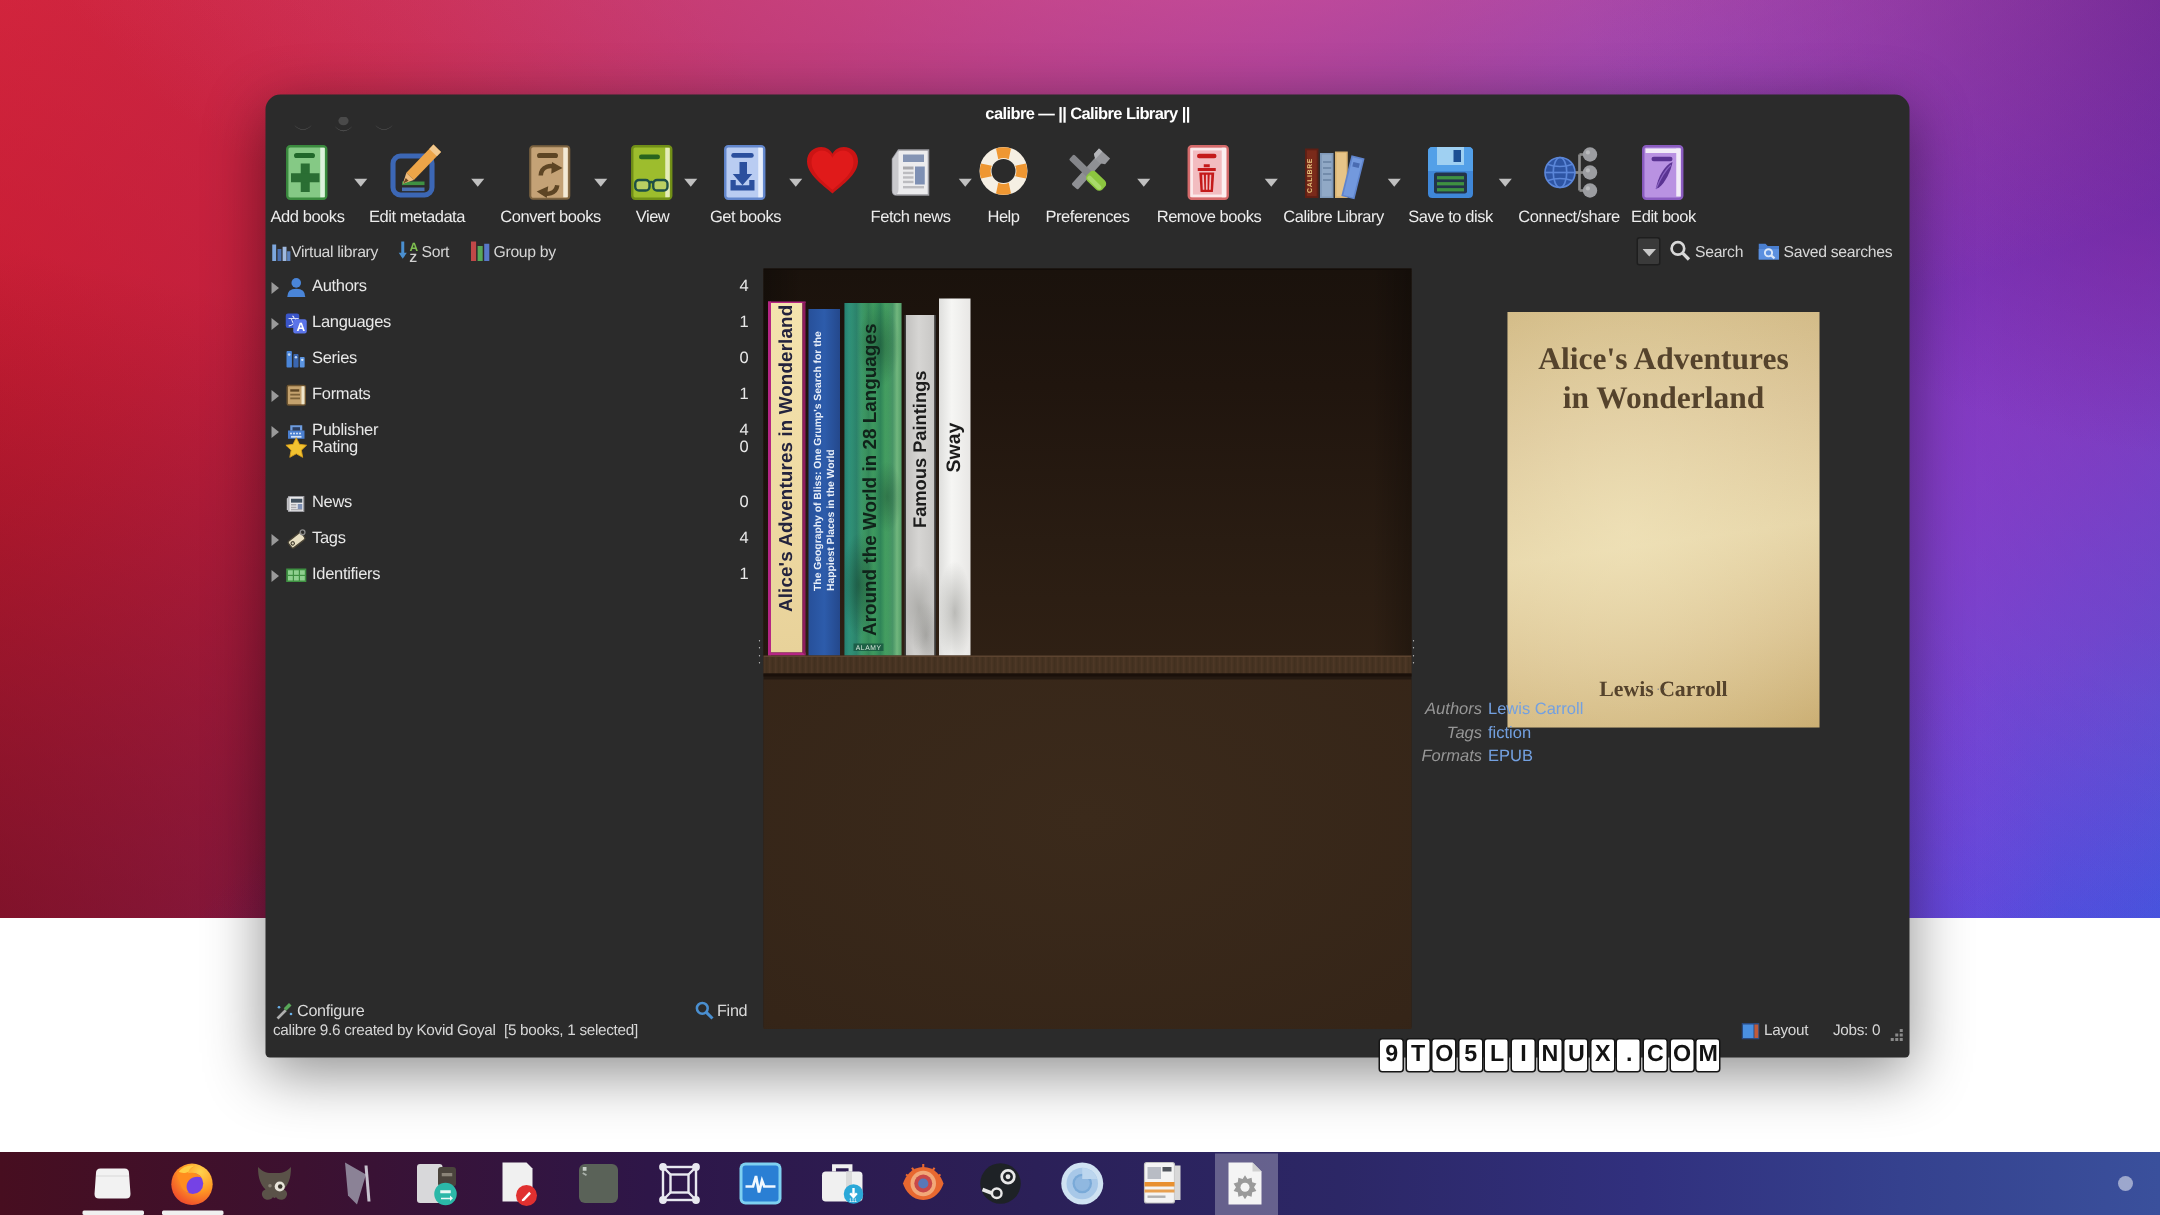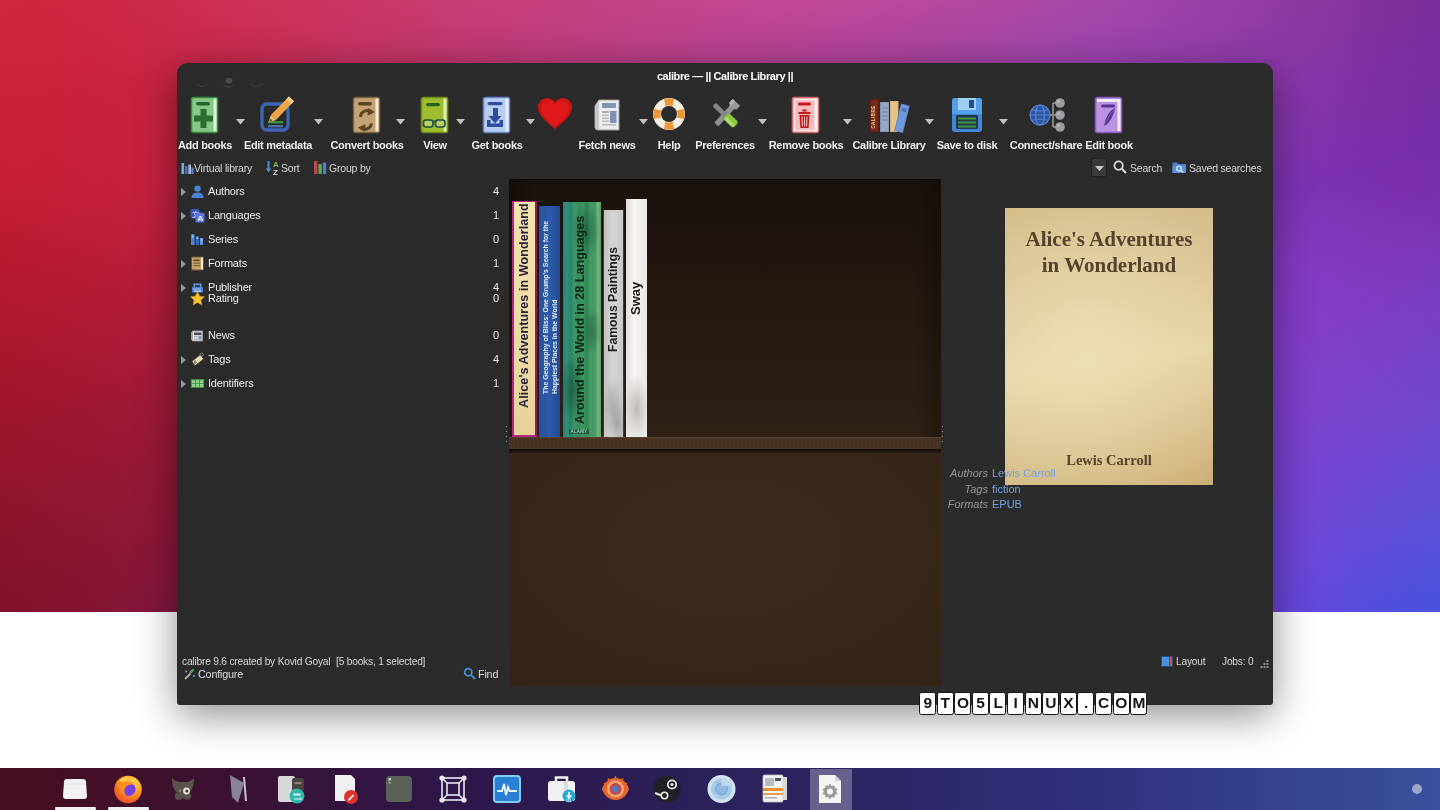--- a/index.html
+++ b/index.html
@@ -18,21 +18,21 @@
 #titlebar .ghost { position:absolute; top:15px; width:18px; height:12px; }
 #window {
   position:absolute; left:177px; top:63px; width:1096px; height:642px;
   background:#2b2b2b; border-radius:10px 10px 3px 3px;
   box-shadow:0 10px 40px rgba(0,0,0,0.45);
 }
 #titlebar { position:absolute; left:0; top:0; width:100%; height:27px; }
 #title { position:absolute; left:0; top:7px; width:100%; text-align:center; color:#fff; font-size:11px; letter-spacing:-0.4px; font-weight:bold; }
 #toolbar { position:absolute; left:0; top:27px; width:100%; height:67px; }
 .tb { position:absolute; top:0; height:63px; }
-.tb .lbl { position:absolute; left:50%; transform:translateX(-50%); top:49px; white-space:nowrap; color:#ededed; font-size:11px; letter-spacing:-0.3px;font-weight:bold; }
+.tb .lbl { position:absolute; left:50%; transform:translateX(-50%); top:49px; white-space:nowrap; color:#ededed; font-size:11px; letter-spacing:-0.3px; }
 .tb svg.ticon { position:absolute; left:50%; transform:translateX(-50%); top:6px; }
 .darr { position:absolute; top:29px; width:0; }
 .darr svg { display:block; margin-left:-4px; }
 #searchrow { position:absolute; left:0; top:94px; width:100%; height:22px; color:#d6d6d6; font-size:10.5px; letter-spacing:-0.2px; }
 #main { position:absolute; left:0; top:116px; width:100%; height:506px; }
 #sidebar { position:absolute; left:0; top:0; width:331px; height:506px; font-size:11px; letter-spacing:-0.2px; color:#e8e8e8; }
 .srow { position:absolute; left:0; width:331px; height:24px; }
 .srow .arr { position:absolute; left:4px; top:8px; width:0; height:0; border-left:5px solid #9a9a9a; border-top:4px solid transparent; border-bottom:4px solid transparent; }
 .srow svg { position:absolute; left:13px; top:4px; }
 .srow .txt { position:absolute; left:31px; top:5px; }
@@ -41,21 +41,21 @@
 #shelfTop { position:absolute; left:0; top:0; width:432px; height:258px; background:linear-gradient(90deg, rgba(0,0,0,0.25) 0%, rgba(0,0,0,0.0) 6%, rgba(0,0,0,0.0) 94%, rgba(0,0,0,0.25) 100%), linear-gradient(180deg,#1a120c 0%, #20150e 30%, #291c12 70%, #2f2014 100%); }
 #woodbar { position:absolute; left:0; top:257px; width:432px; height:14px; background:repeating-linear-gradient(90deg,#4e3826 0px,#42301f 2px,#4a3524 4px); border-top:1px solid #5d4430; border-bottom:2px solid #1a100a; }
 #shelfBot { position:absolute; left:0; top:273px; width:432px; height:233px; background:radial-gradient(ellipse 560px 330px at 50% 40%, #3b2a1b 0%, #352518 55%, #2c1f13 85%, #261b10 100%); }
 .book { position:absolute; }
 .book .vt { position:absolute; writing-mode:vertical-rl; transform:rotate(180deg); font-weight:bold; display:flex; align-items:center; justify-content:center; white-space:nowrap; }
 #details { position:absolute; left:764px; top:0; width:332px; height:506px; }
 #cover { position:absolute; left:64px; top:1px; width:208px; height:277px; font-family:"Liberation Serif", serif; background:radial-gradient(240px 300px at 38% 52%, rgba(248,238,200,0.5) 0%, rgba(248,238,200,0.0) 75%), linear-gradient(172deg, #cfb680 0%, #d9c294 28%, #e4d2a4 55%, #d8bf8c 78%, #c9ac70 100%);margin-top:28px; }
 .mrow { position:absolute; width:332px; height:16px; font-size:11px; }
 .mrow .ml { position:absolute; width:44px; right:285px; text-align:right; color:#969696; font-style:italic; }
 .mrow .mv { position:absolute; left:51px; color:#73a0e0; }
-#statusbar { position:absolute; left:0; top:588px; width:100%; height:20px; color:#d6d6d6; font-size:10.2px; letter-spacing:-0.2px;text-align:center; }
+#statusbar { position:absolute; left:0; top:614px; width:100%; height:20px; color:#d6d6d6; font-size:10.2px; letter-spacing:-0.2px;text-align:center; }
 </style>
 </head>
 <body>
 <div id="desktop">
   <div id="window">
     <div id="titlebar">
       <div id="title">calibre — || Calibre Library ||</div>
       <svg class="ghost" style="left:16px" width="18" height="14" viewBox="0 0 18 14">
           <path d="M2 6 Q9 13 16 6 Q13 10 9 10 Q5 10 2 6 Z" fill="#5a5a5a"></path>
         </svg>

